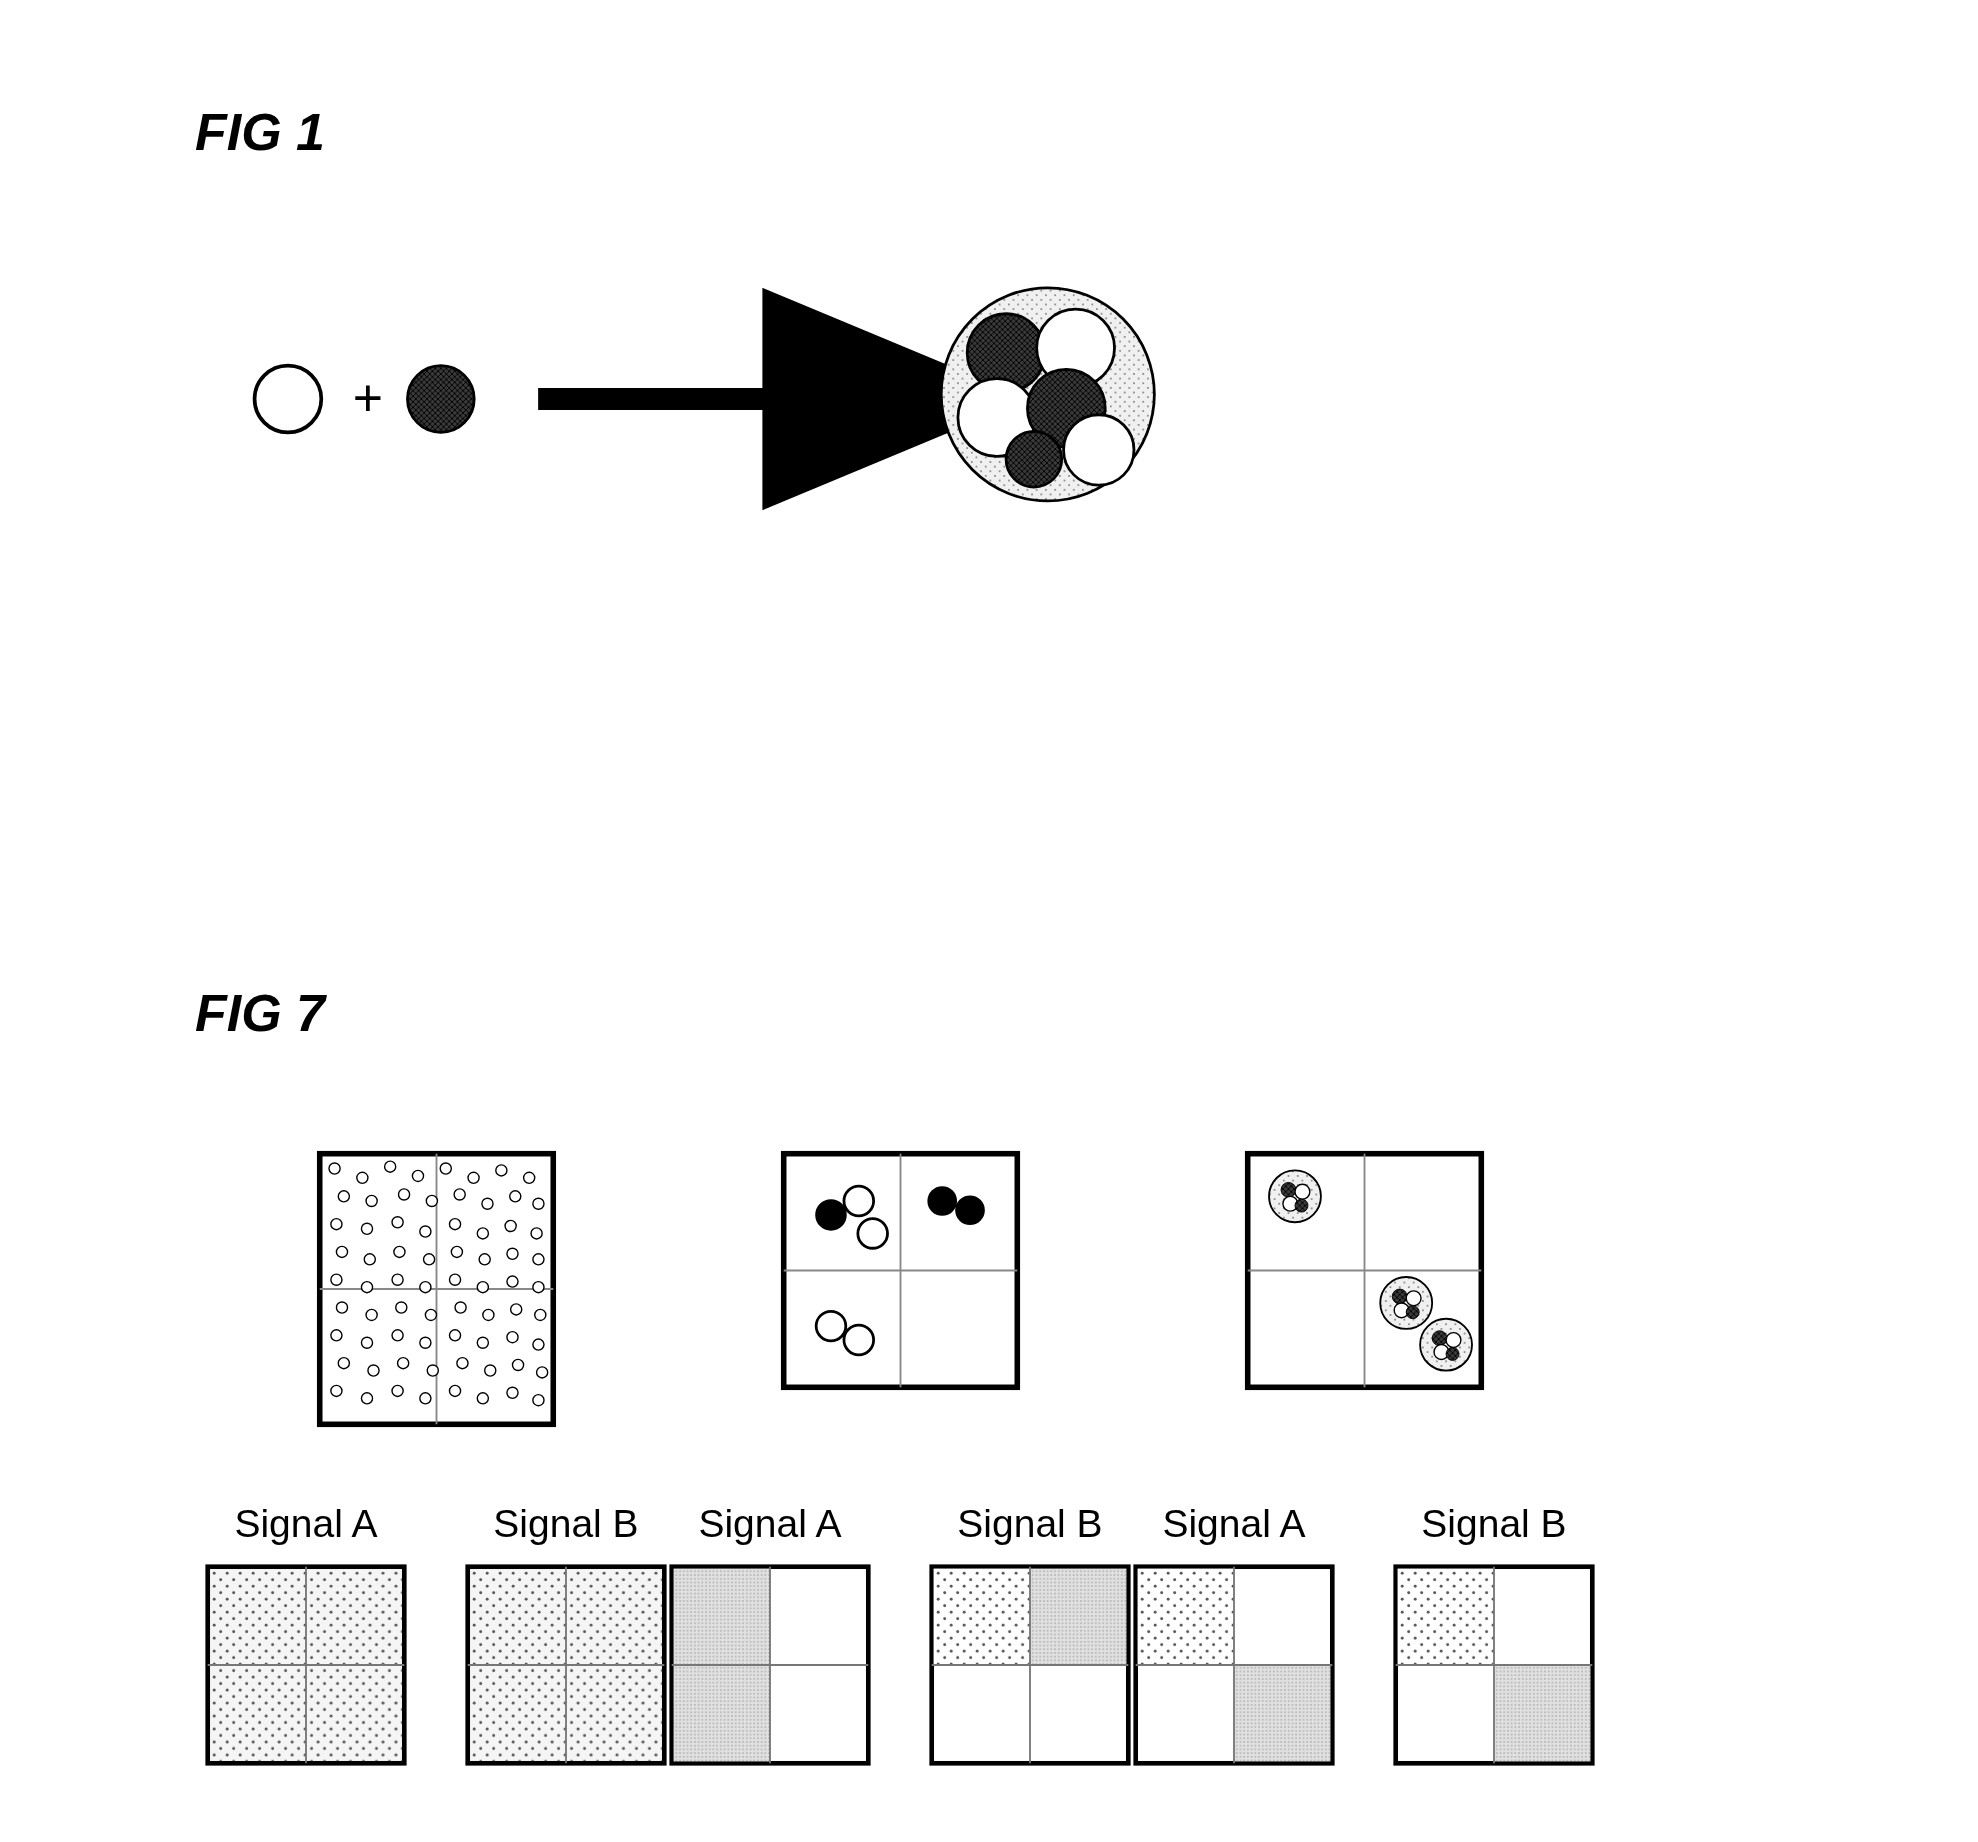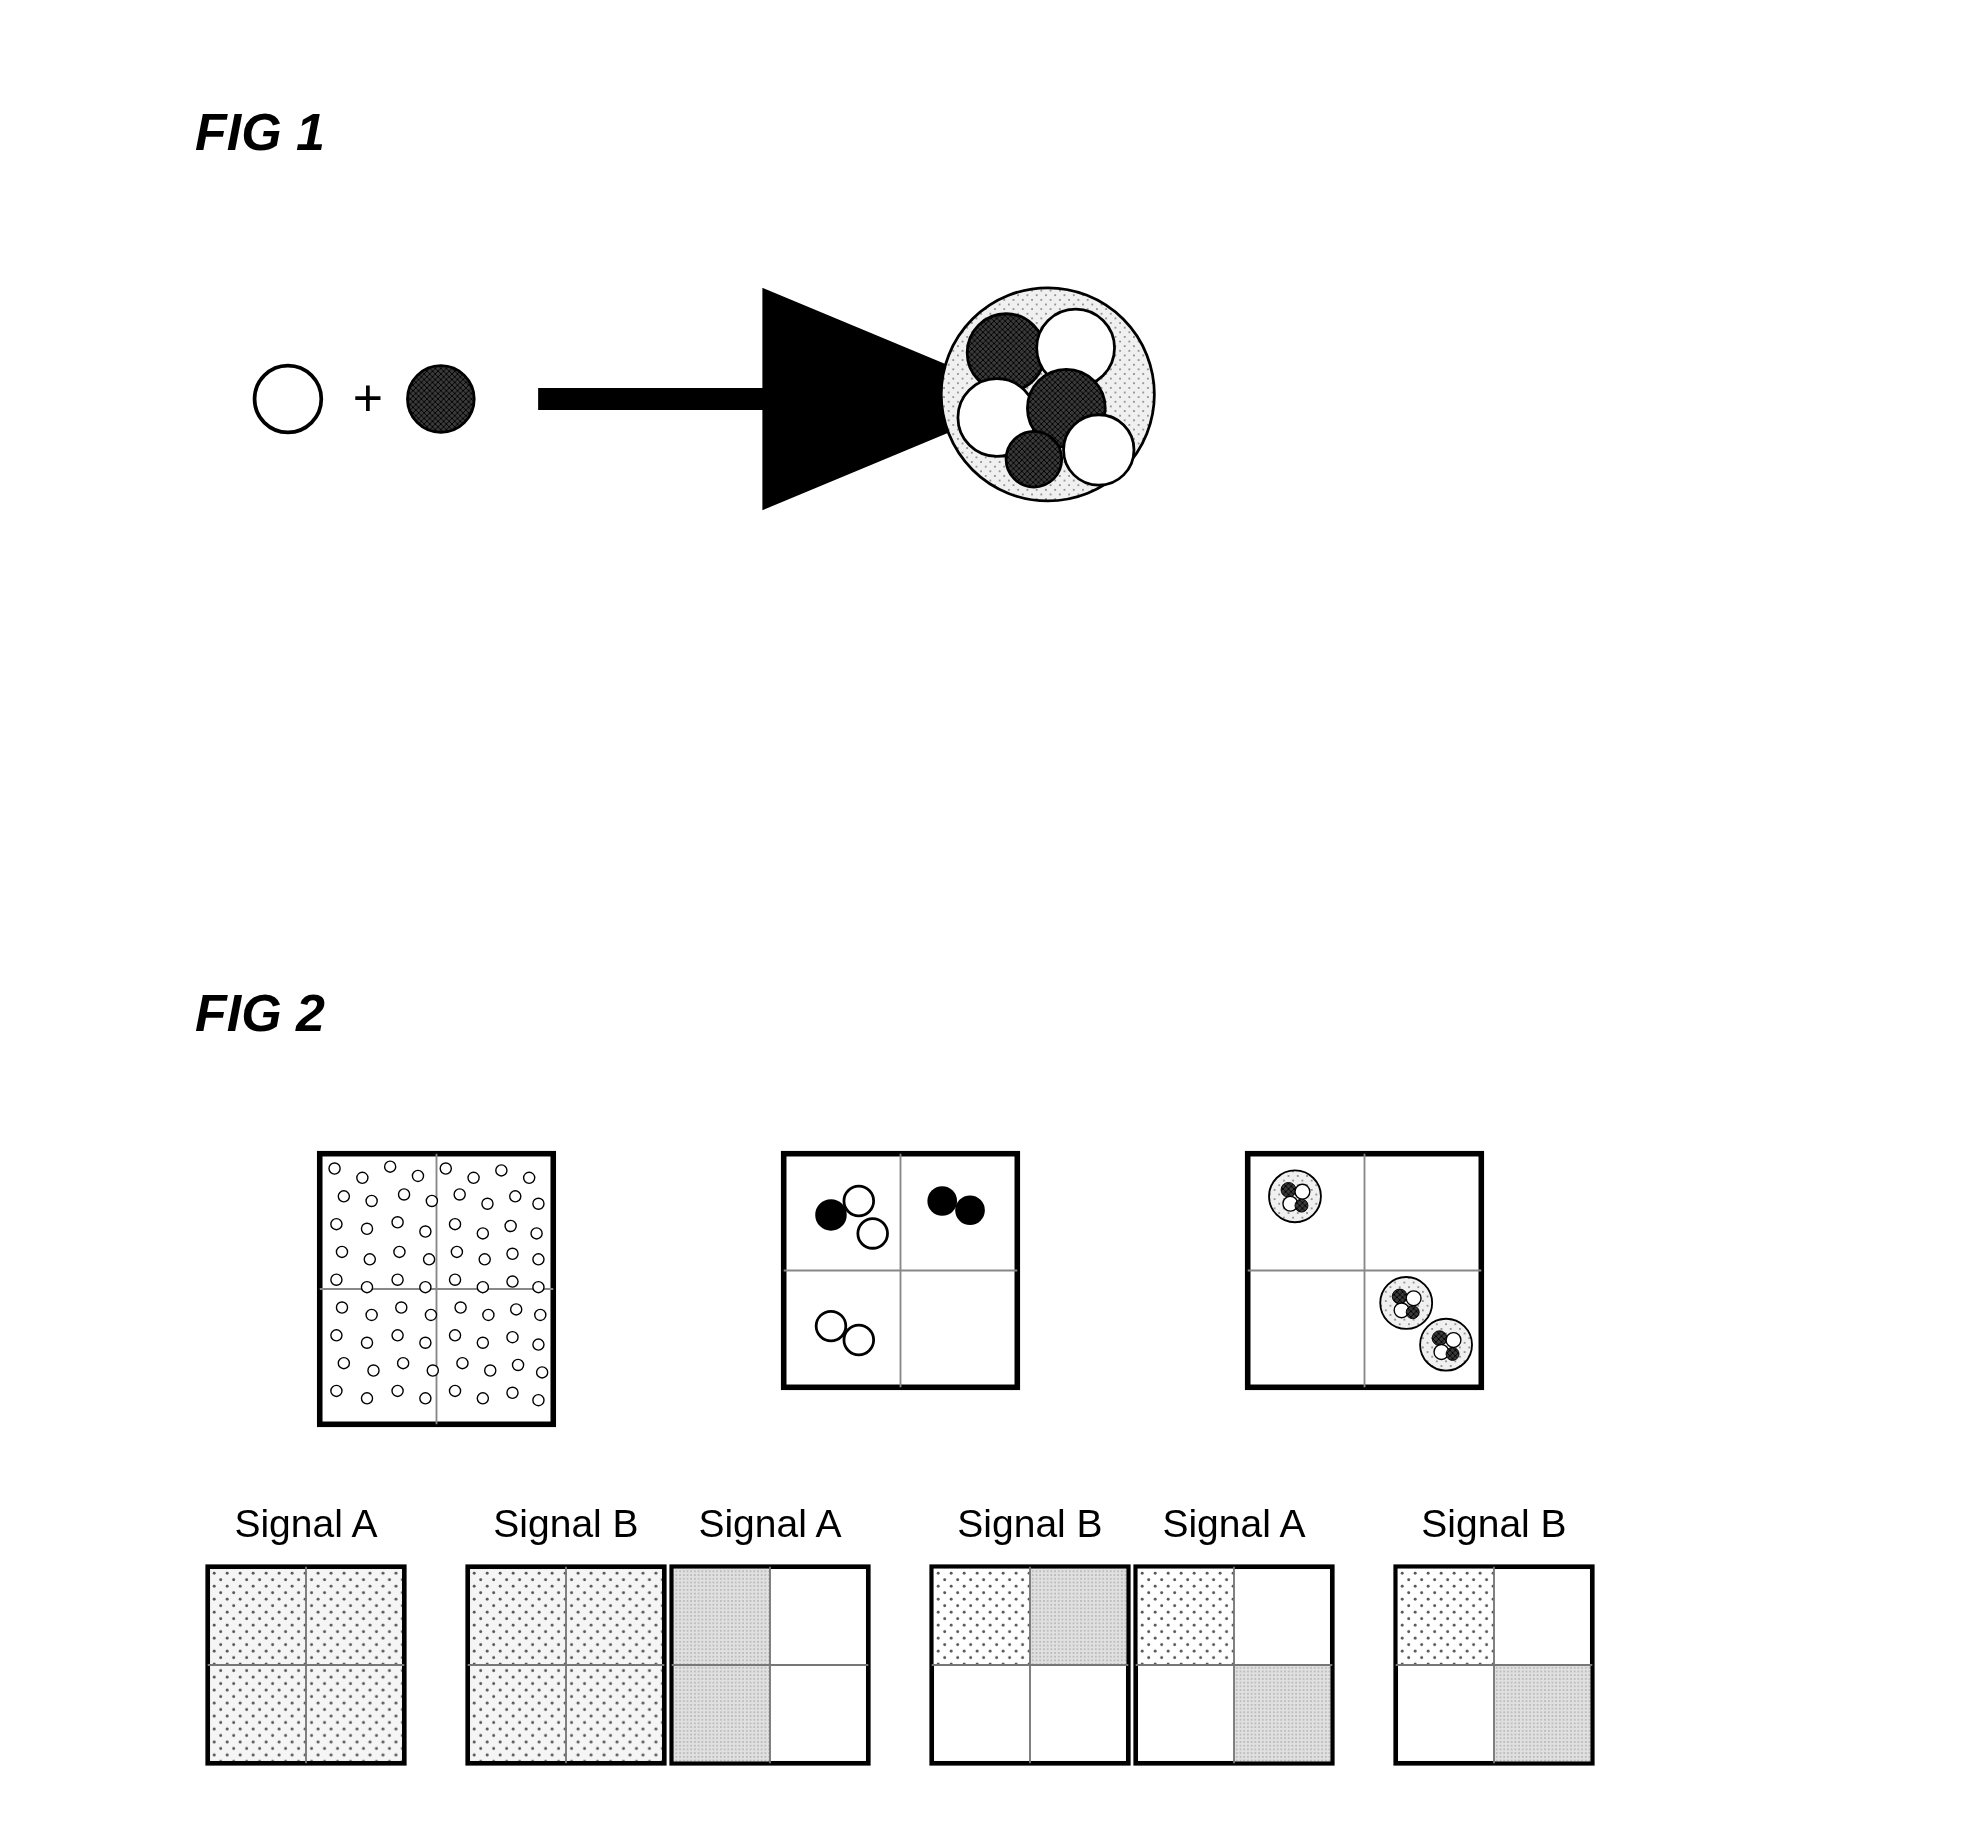--- a/index.html
+++ b/index.html
@@ -103,21 +103,21 @@
 
       <circle cx="835" cy="100" r="42" fill="url(#hatch)" stroke="#000" stroke-width="3"></circle>
       <circle cx="910" cy="95" r="42" fill="#fff" stroke="#000" stroke-width="3"></circle>
       <circle cx="825" cy="170" r="42" fill="#fff" stroke="#000" stroke-width="3"></circle>
       <circle cx="900" cy="160" r="42" fill="url(#hatch)" stroke="#000" stroke-width="3"></circle>
       <circle cx="935" cy="205" r="38" fill="#fff" stroke="#000" stroke-width="3"></circle>
       <circle cx="865" cy="215" r="30" fill="url(#hatch)" stroke="#000" stroke-width="3"></circle>
     </g>
   </svg>
 
-  <div class="fig-label" style="left:195px; top:983px;">FIG 2</div>
+  <div class="fig-label" style="left:195px; top:983px;">FIG 7</div>
 
   <div class="fig2">
     <div class="row">
 
       <div class="panel-col">
 
         <svg class="grid-svg" width="241" height="278" viewBox="0 0 260 300">
           <rect x="4" y="4" width="252" height="292" fill="#fff" stroke="#000" stroke-width="6"></rect>
           <line x1="130" y1="4" x2="130" y2="296" stroke="#888" stroke-width="2"></line>
           <line x1="4" y1="150" x2="256" y2="150" stroke="#888" stroke-width="2"></line>

